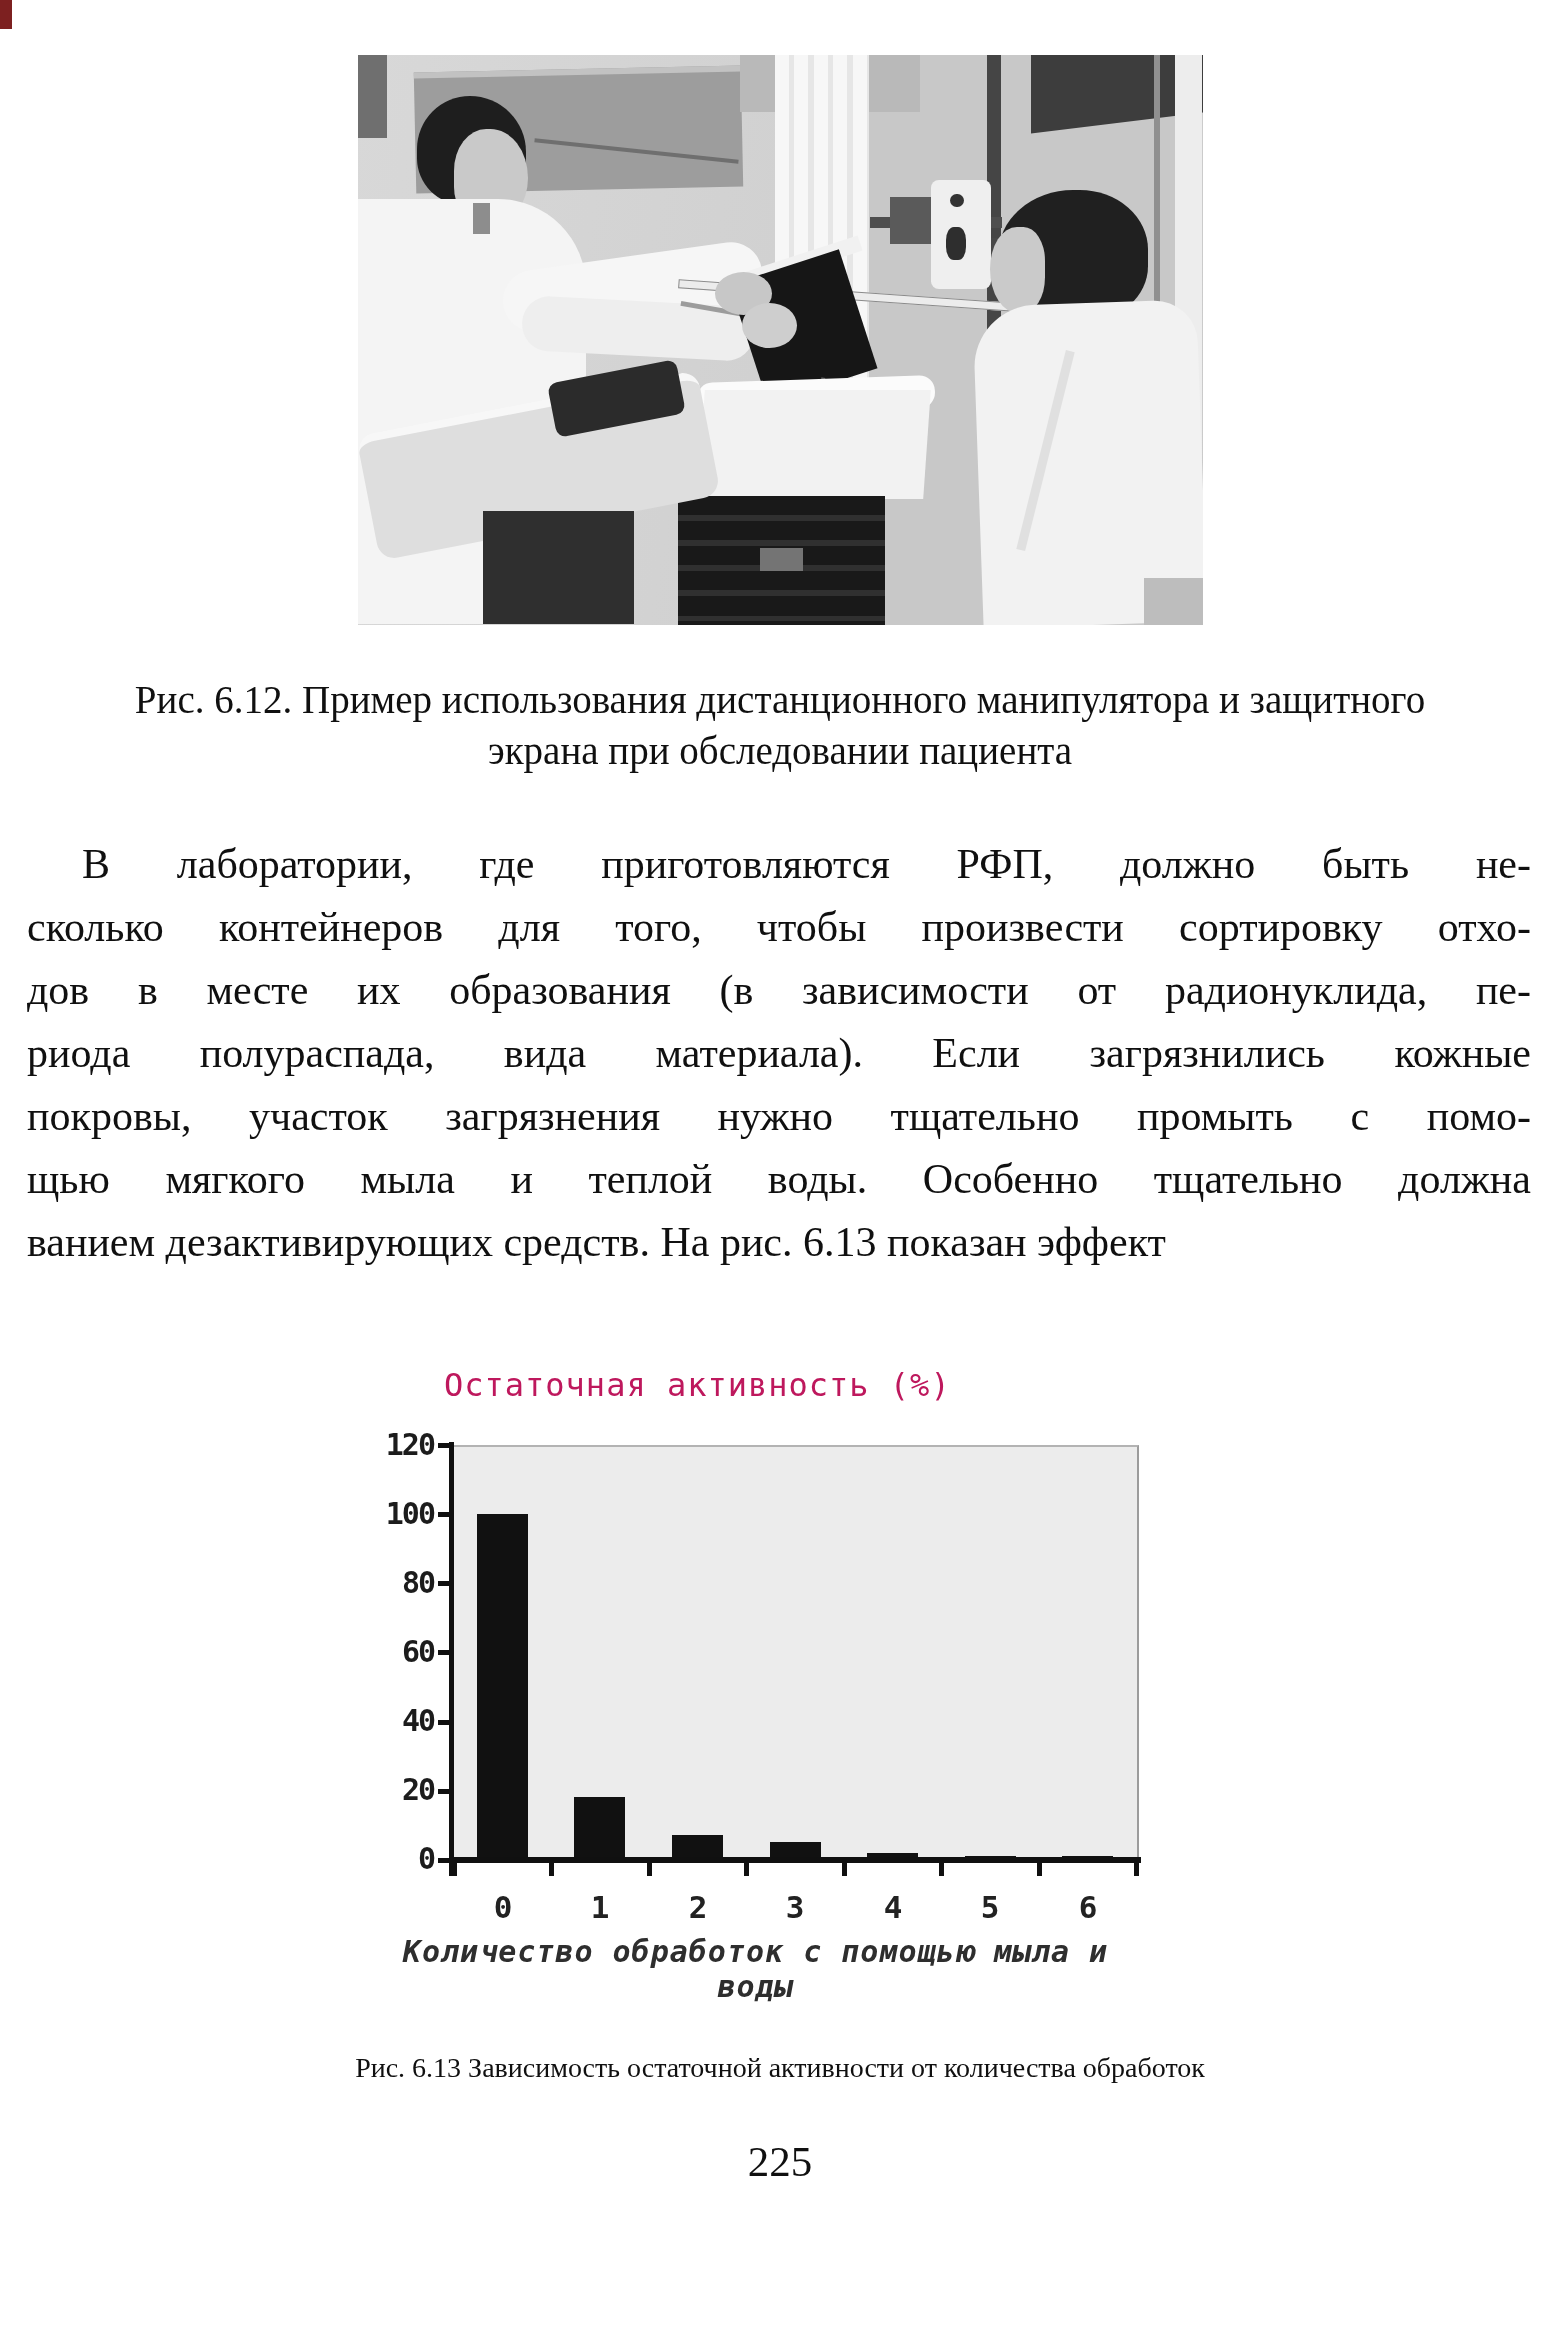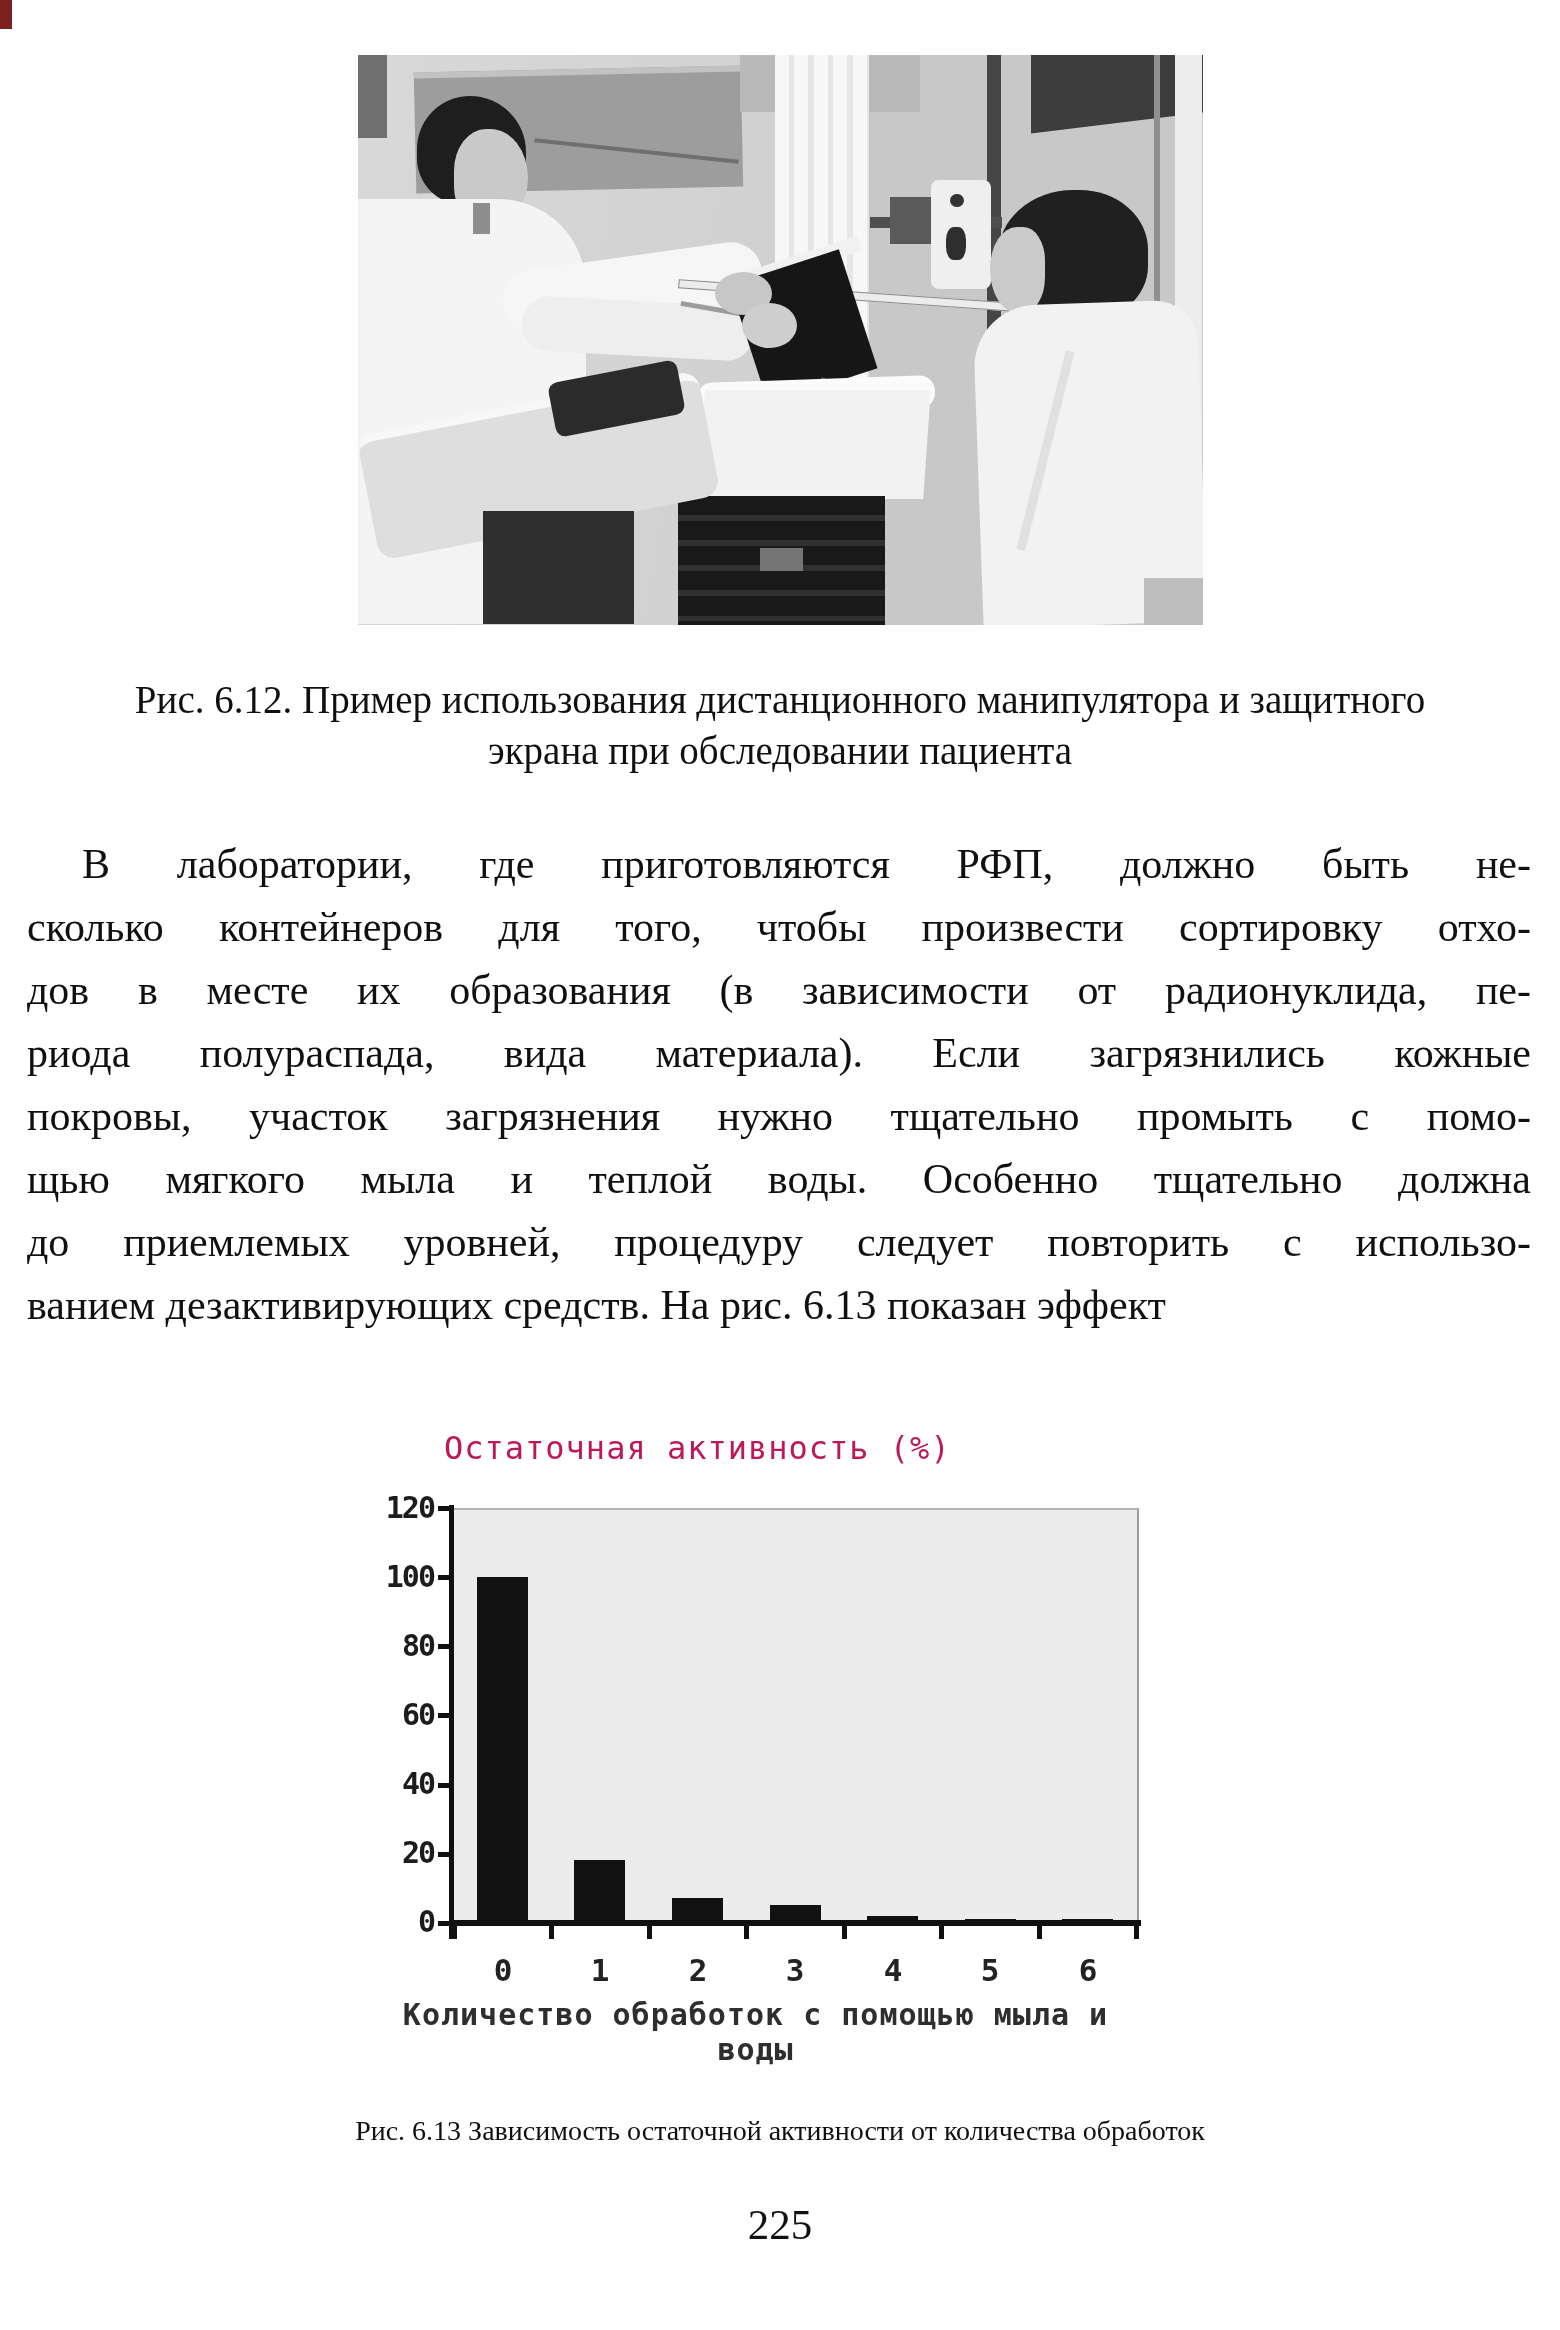--- a/index.html
+++ b/index.html
@@ -24,21 +24,21 @@
   .para-line:first-child{text-indent:55px;font-family:Liberation Serif, serif;}
   .para-line:last-child{text-align-last:auto;}
 
   
   .chart{
     position:relative;width:1170px;height:651px;margin:59px 0 0 239px;
     font-family:"DejaVu Sans Mono",monospace;
   }
   .chart-title{position:absolute;left:205px;top:33px;font-size:32px;color:#be185d;letter-spacing:1px;}
   .chart-xlabel{position:absolute;left:146px;top:601px;width:741px;text-align:center;
-    font-size:30px;font-weight:bold;color:#2e2e2e;letter-spacing:1px;}
+    font-size:30px;font-weight:bold;color:#2e2e2e;letter-spacing:1px;font-style:italic;}
   .plot-bg{position:absolute;border-top:2.9px solid #b3b3b3;border-right:2.9px solid #9c9c9c;}
   .axis{position:absolute;background:#101010;}
   .tick{position:absolute;background:#101010;}
   .ylab{position:absolute;text-align:right;font-size:30px;font-weight:bold;letter-spacing:-2px;color:#1c1c1c;}
   .xlab{position:absolute;text-align:center;font-size:31px;font-weight:bold;color:#222;}
   .bar{position:absolute;}
 
   .cap13{text-align:center;font-size:28px;margin-top:68px;}
   .pagenum{text-align:center;font-size:43px;margin-top:53px;}
 </style>
@@ -106,21 +106,20 @@
     <div>экрана при обследовании пациента</div>
   </div>
 
   <div class="body-text">
       <div class="para-line">В лаборатории, где приготовляются РФП, должно быть не-</div>
       <div class="para-line">сколько контейнеров для того, чтобы произвести сортировку отхо-</div>
       <div class="para-line">дов в месте их образования (в зависимости от радионуклида, пе-</div>
       <div class="para-line">риода полураспада, вида материала). Если загрязнились кожные</div>
       <div class="para-line">покровы, участок загрязнения нужно тщательно промыть с помо-</div>
       <div class="para-line">щью мягкого мыла и теплой воды. Особенно тщательно должна</div>
-      <div class="para-line">до приемлемых уровней, процедуру следует повторить с использо-</div>
       <div class="para-line">ванием дезактивирующих средств. На рис. 6.13 показан эффект</div>
     </div>
 
   <div class="chart">
     <div class="chart-title">Остаточная активность (%)</div>
     <div class="chart-xlabel">Количество обработок с помощью мыла и воды</div>
   <div class="plot-bg" style="left: 215px; top: 112px; width: 683px; height: 414px; background: rgb(236, 236, 236);"></div>
       <div class="tick" style="left: 199px; top: 525px; width: 15.6px; height: 4.9px;"></div>
       <div class="ylab" style="left: 117px; top: 508px; width: 78px;">0</div>
       <div class="tick" style="left: 199px; top: 456px; width: 15.6px; height: 4.9px;"></div>

